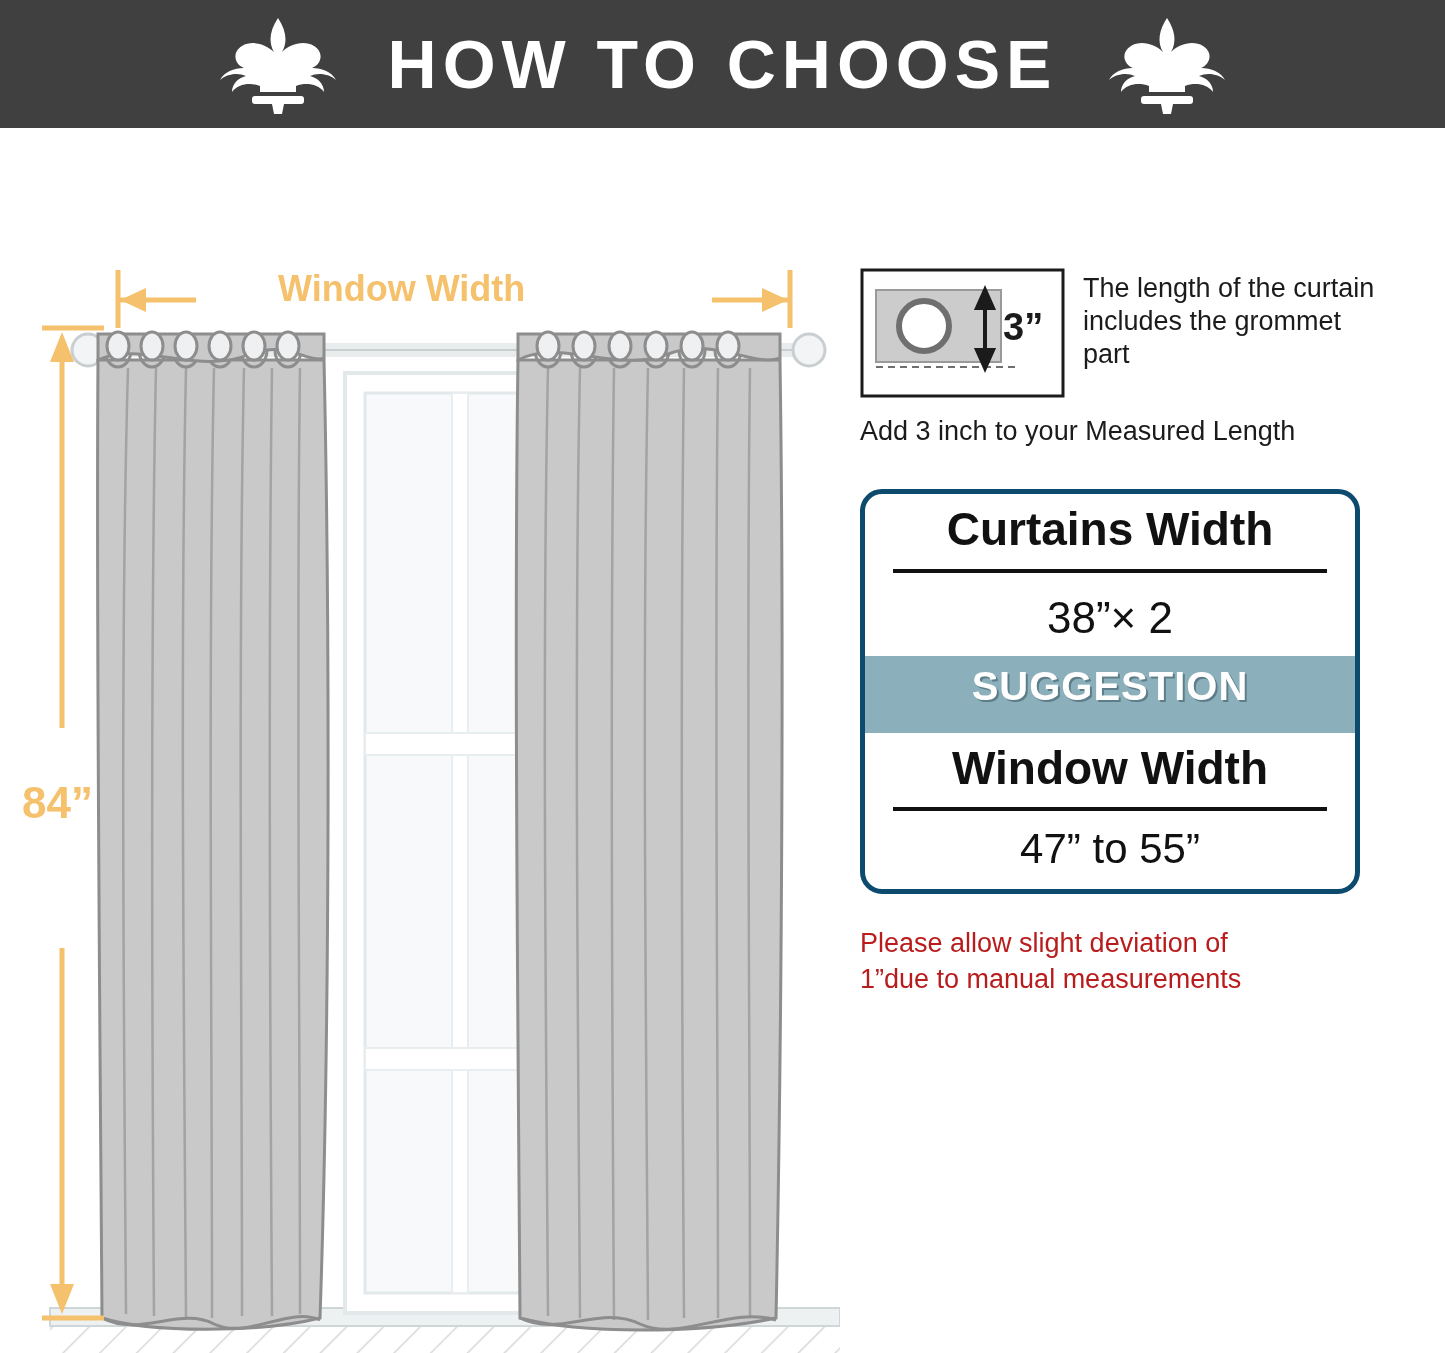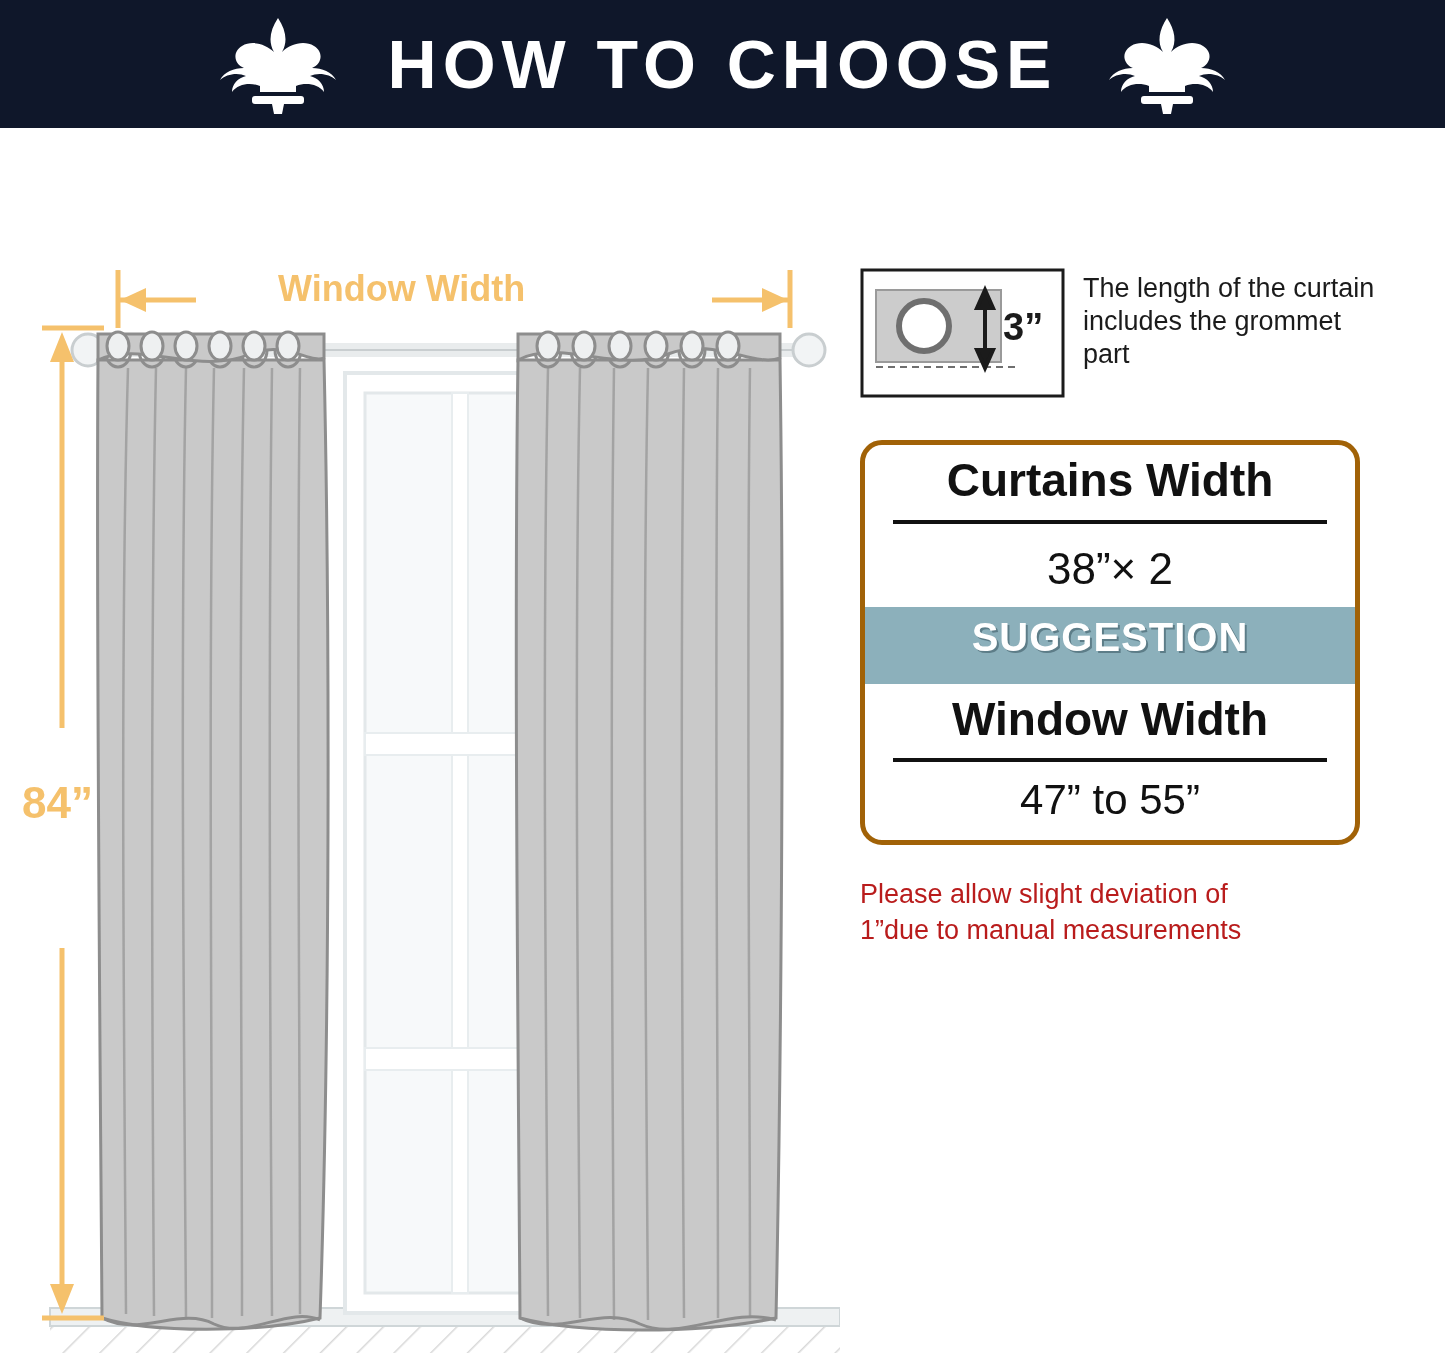--- a/index.html
+++ b/index.html
@@ -14,21 +14,21 @@
     position: relative;
     overflow: hidden;
   }
 
   
   .header {
     position: absolute;
     left: 0; top: 0;
     width: 1445px;
     height: 128px;
-    background: #0f172a;
+    background: #404040;
     display: flex;
     align-items: center;
     justify-content: center;
     gap: 40px;
   }
   .header-title {
     color: #ffffff;
     font-size: 68px;
     font-weight: bold;
     letter-spacing: 6px;
@@ -86,21 +86,21 @@
     font-size: 27px;
     color: #1b1b1b;
     margin-top: 18px;
     white-space: nowrap;
   }
 
   
   .card {
     margin-top: 42px;
     width: 500px;
-    border: 5px solid #a16207;
+    border: 5px solid #0c4a6e;
     border-radius: 22px;
     background: #ffffff;
     overflow: hidden;
     box-sizing: border-box;
   }
   .card-row {
     text-align: center;
     padding: 10px 18px 14px 18px;
   }
   .card-title {
@@ -306,20 +306,21 @@
         <g stroke="#1b1b1b" stroke-width="4" fill="#1b1b1b">
           <line x1="125" y1="30" x2="125" y2="92"></line>
           <polygon points="125,22 117,40 133,40"></polygon>
           <polygon points="125,100 117,82 133,82"></polygon>
         </g>
         <text x="143" y="72" font-family="Liberation Sans, sans-serif" font-size="38" font-weight="bold" fill="#1b1b1b">3”</text>
       </svg>
       <div class="grommet-text">The length of the curtain includes the grommet part</div>
     </div>
 
+    <div class="add-note">Add 3 inch to your Measured Length</div>
 
     <div class="card">
       <div class="card-row">
         <div class="card-title">Curtains Width</div>
       </div>
       <div class="card-divider"></div>
       <div class="card-row">
         <div class="card-value">38”× 2</div>
       </div>
       <div class="suggestion-band">

